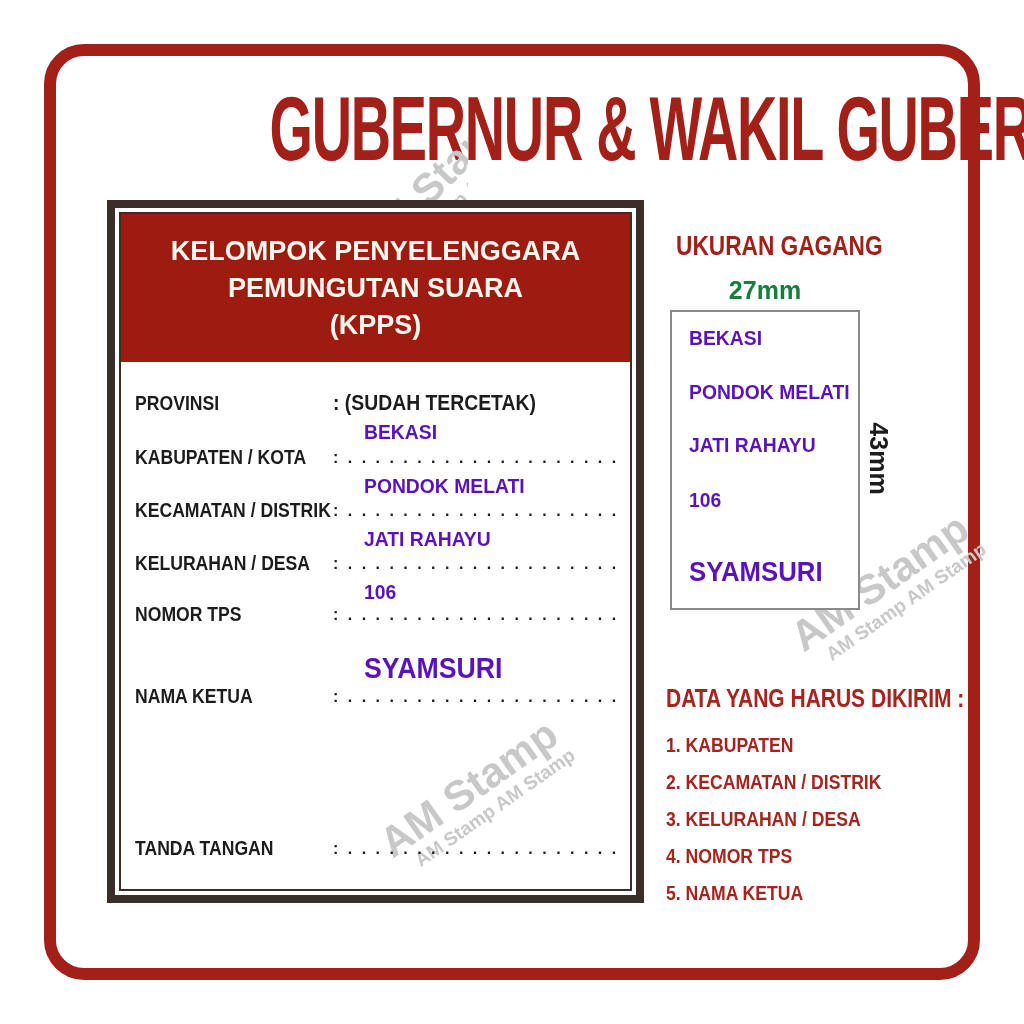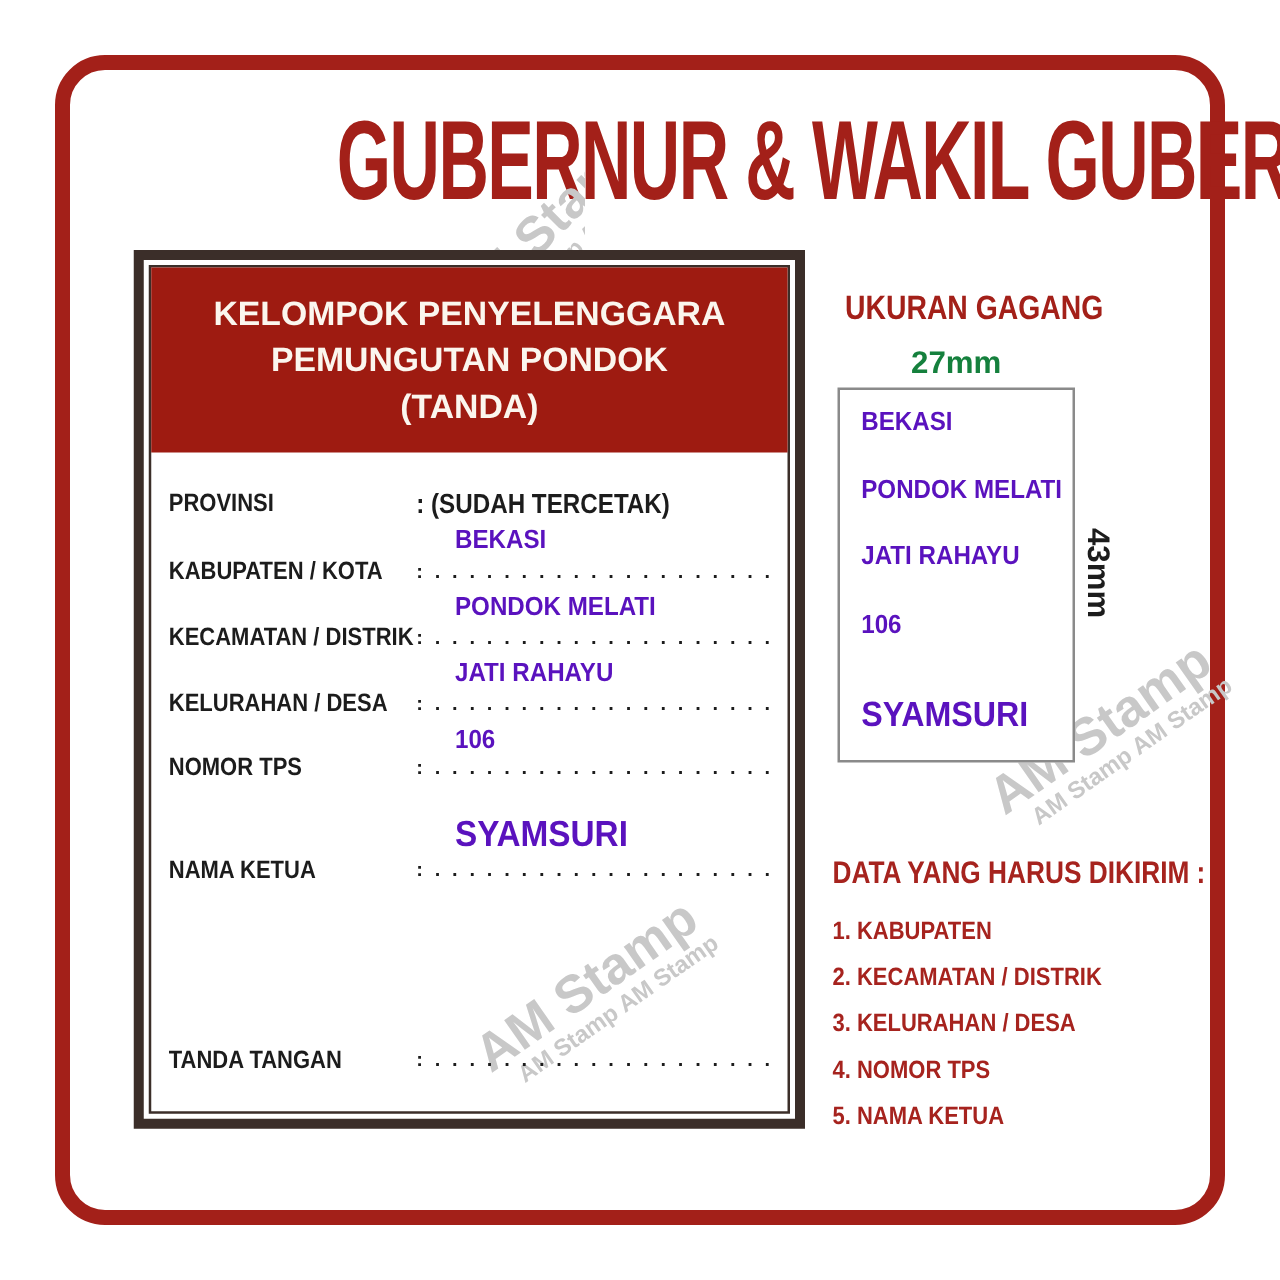--- a/index.html
+++ b/index.html
@@ -97,22 +97,22 @@
       <div class="wm-big">AM Stamp</div>
       <div class="wm-small">AM Stamp AM Stamp</div>
     </div>
   </div>
 
   <div class="main-box">
     <div class="main-inner">
 
       <div class="card-header">
         <div>KELOMPOK PENYELENGGARA</div>
-        <div>PEMUNGUTAN PONDOK</div>
-        <div>(TANDA)</div>
+        <div>PEMUNGUTAN SUARA</div>
+        <div>(KPPS)</div>
       </div>
 
       <div class="wm" style="left:250px;top:548px;">
         <div class="wm-big">AM Stamp</div>
         <div class="wm-small">AM Stamp AM Stamp</div>
       </div>
 
       <div class="f-label" style="top:178px;">PROVINSI</div>
       <div class="f-value" style="top:176px;">: (SUDAH TERCETAK)</div>
 

